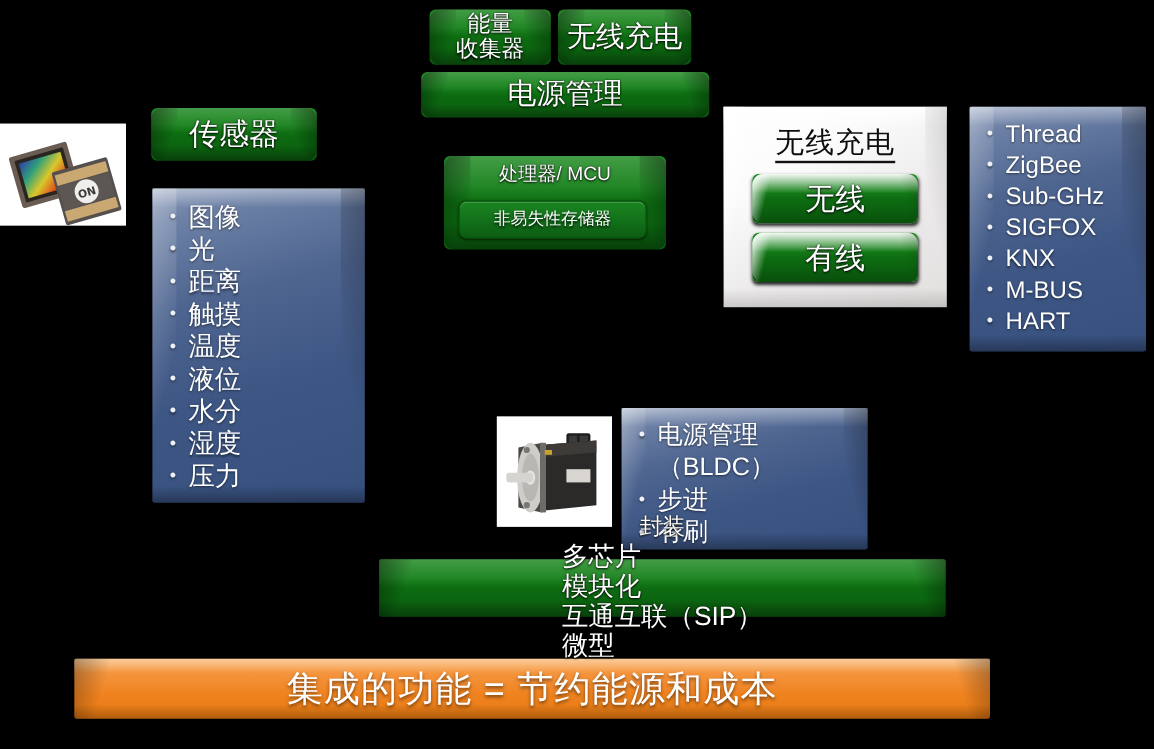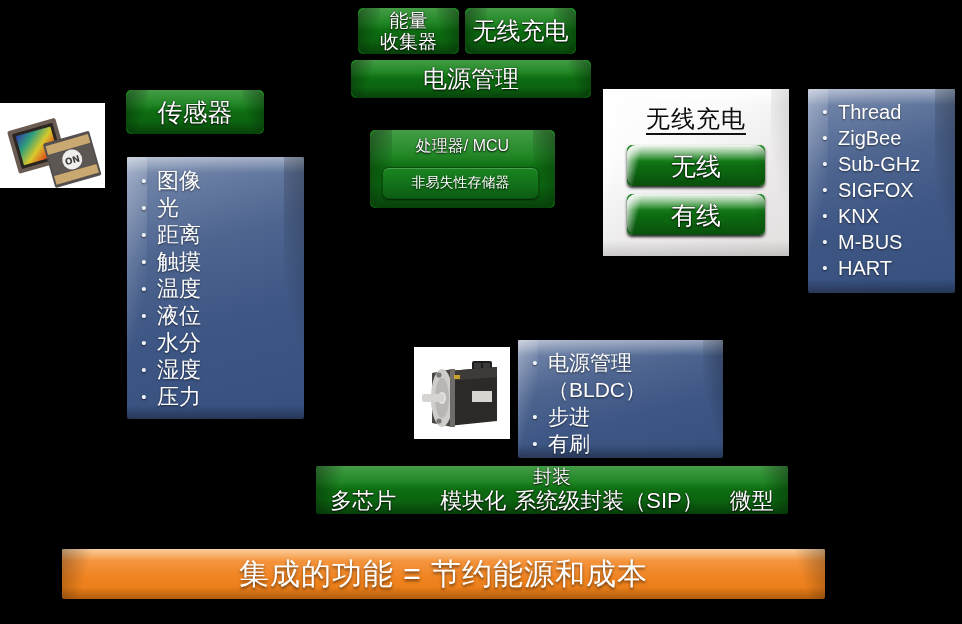--- a/index.html
+++ b/index.html
@@ -129,21 +129,21 @@
   .photo svg{display:block;}
 
   
   .fs-ehv{font-size:19px;}
   .fs-pm{font-size:24px;}
   .fs-sensors{font-size:25px;}
   .fs-mcu{font-size:16px;}
   .fs-motor{font-size:24px;}
   .fs-link{font-size:25px;}
   .fs-pkg-a{font-size:19px;}
-  .fs-pkg-b{font-size:22px;}
+  .fs-pkg-b{font-size:22px;flex-direction:column;}
 </style>
 </head>
 <body>
 
 <div class="stage">
 
   <div class="photo" style="left:0px;top:103px;width:105px;height:85px;">
     <svg width="105" height="85" viewBox="0 0 105 85">
       <rect x="0" y="0" width="105" height="85" fill="#ffffff"></rect>
       <g transform="rotate(-16 40 42)">
@@ -388,21 +388,21 @@
       <span class="wedge w-tl"></span>
     <span class="wedge w-tr"></span>
       <span class="wedge w-bot"></span>
     <div class="face" style="flex-direction:column;justify-content:center;">
       <span class="lbl fs-pkg-a">封装</span>
       <span class="lbl fs-pkg-b" style="display:flex;gap:0;align-items:baseline;margin-top:2px;">
         <span>多芯片</span>
         <span style="display:inline-block;width:44px;"></span>
         <span>模块化</span>
         <span style="display:inline-block;width:8px;"></span>
-        <span>系统级封装（SIP）</span>
+        <span>互通互联（SIP）</span>
         <span style="display:inline-block;width:26px;"></span>
         <span>微型</span>
       </span>
     </div>
   </div>
 
   <div class="orange" style="left:62px;top:549px;width:763px;height:50px;display:flex;align-items:center;justify-content:center;">
     <span class="wedge w-top"></span>
       <span class="wedge w-tl"></span>
     <span class="wedge w-tr"></span>

